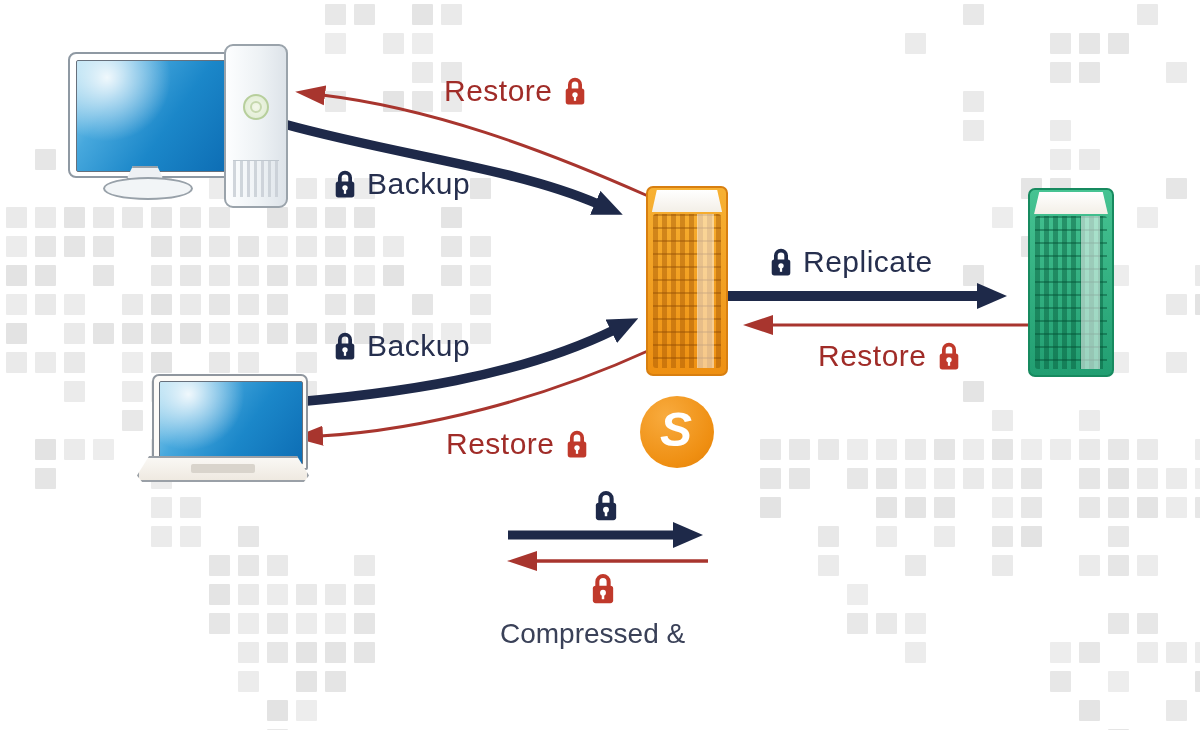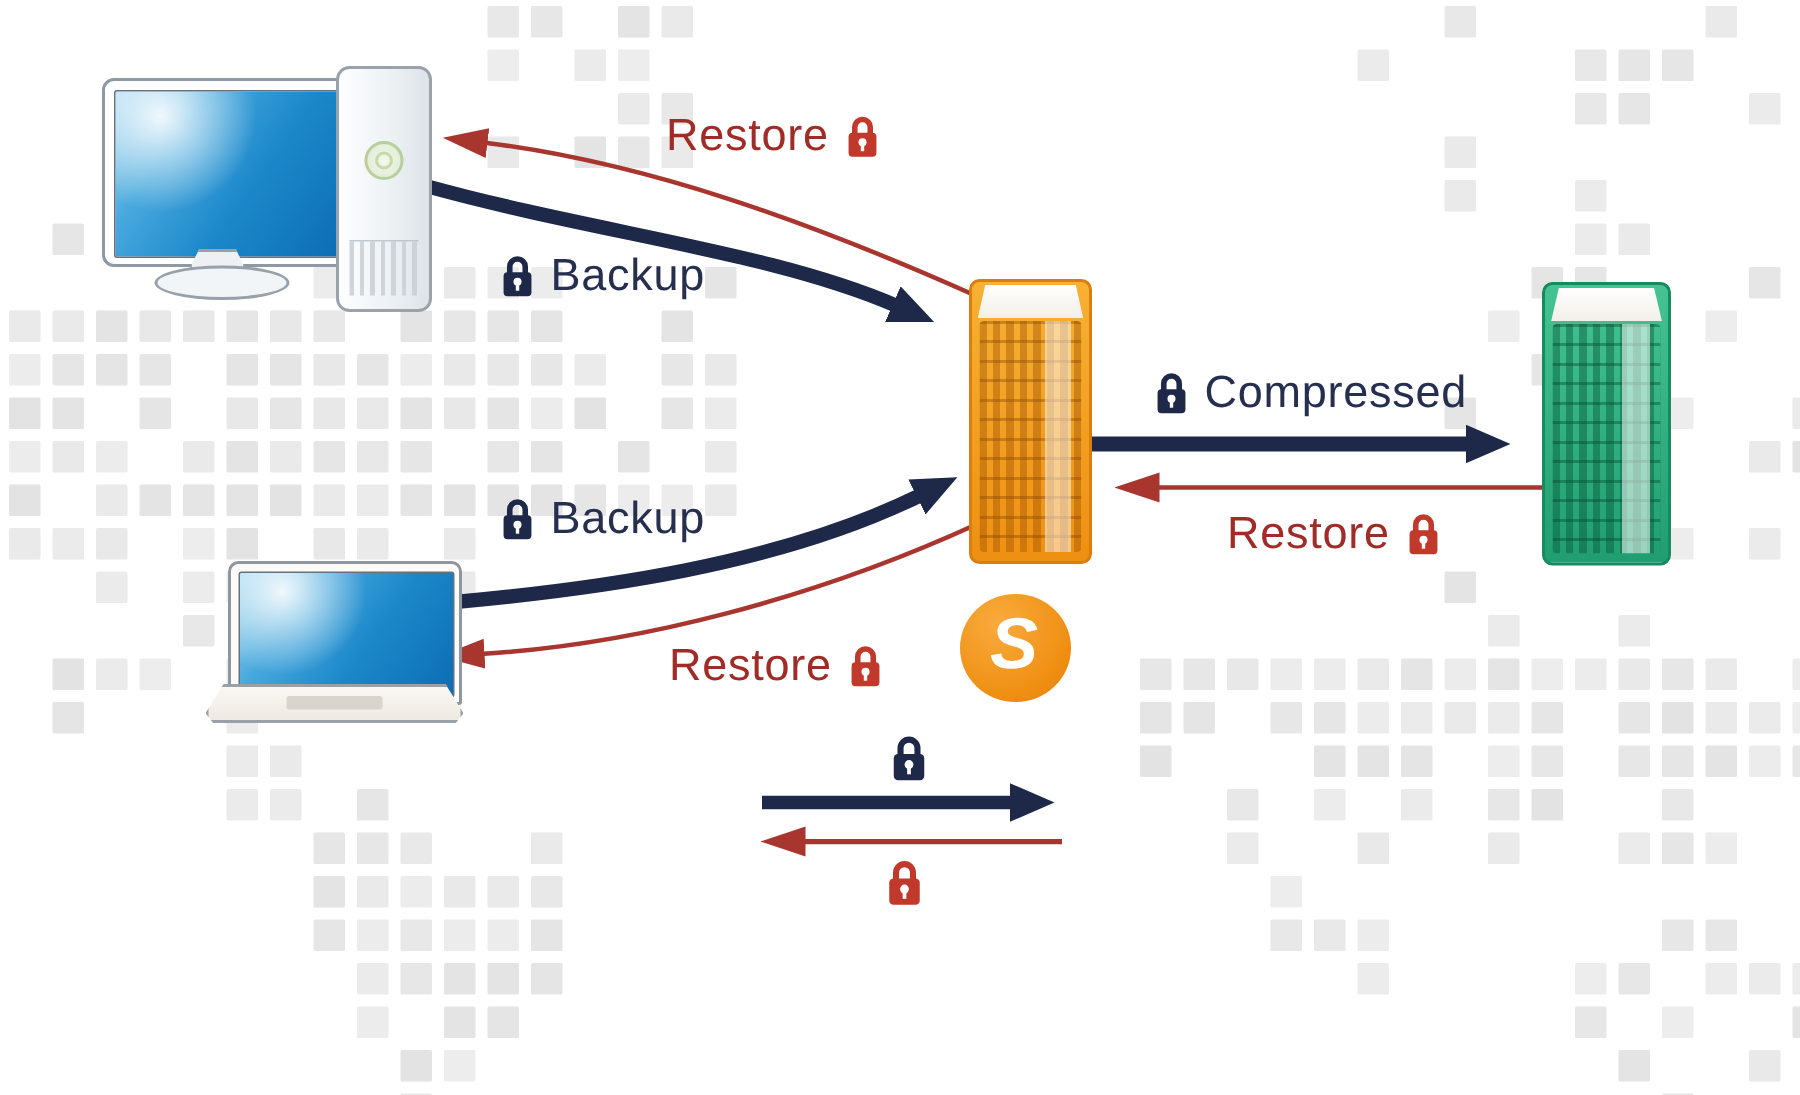--- a/index.html
+++ b/index.html
@@ -421,21 +421,21 @@
     <span class="lbl navy">Backup</span>
   </div>
 
   <div class="lblgrp" style="left:768px;top:245px;">
     <svg class="lock navy" width="26" height="32" viewBox="0 0 24 31">
       <path class="shackle" d="M7 14 V9.5 a5 5 0 0 1 10 0 V14" fill="none" stroke-width="3.6" stroke-linecap="round"></path>
       <rect class="body" x="3" y="13" width="18" height="15.5" rx="2.5"></rect>
       <circle cx="12" cy="19.2" r="2.6" fill="#fff"></circle>
         <rect x="10.9" y="19.2" width="2.2" height="5.8" fill="#fff"></rect>
     </svg>
-    <span class="lbl navy">Compressed</span>
+    <span class="lbl navy">Replicate</span>
   </div>
 
   <div class="lblgrp" style="left:818px;top:339px;">
     <span class="lbl red">Restore</span>
     <svg class="lock red" width="26" height="32" viewBox="0 0 24 31">
       <path class="shackle" d="M7 14 V9.5 a5 5 0 0 1 10 0 V14" fill="none" stroke-width="3.6" stroke-linecap="round"></path>
       <rect class="body" x="3" y="13" width="18" height="15.5" rx="2.5"></rect>
       <circle cx="12" cy="19.2" r="2.6" fill="#fff"></circle>
         <rect x="10.9" y="19.2" width="2.2" height="5.8" fill="#fff"></rect>
     </svg>
@@ -468,15 +468,16 @@
       <rect x="10.9" y="19.2" width="2.2" height="5.8" fill="#fff"></rect>
   </svg>
   <svg class="lock red lock-abs" style="left:589px;top:571px;" width="28" height="35" viewBox="0 0 24 31">
     <path class="shackle" d="M7 14 V9.5 a5 5 0 0 1 10 0 V14" fill="none" stroke-width="3.6" stroke-linecap="round"></path>
     <rect class="body" x="3" y="13" width="18" height="15.5" rx="2.5"></rect>
     <circle cx="12" cy="19.2" r="2.6" fill="#fff"></circle>
       <rect x="10.9" y="19.2" width="2.2" height="5.8" fill="#fff"></rect>
   </svg>
 
   <div class="caption">
+    <span>Compressed &amp;</span>
   </div>
 
 </div>
 
 </body></html>

